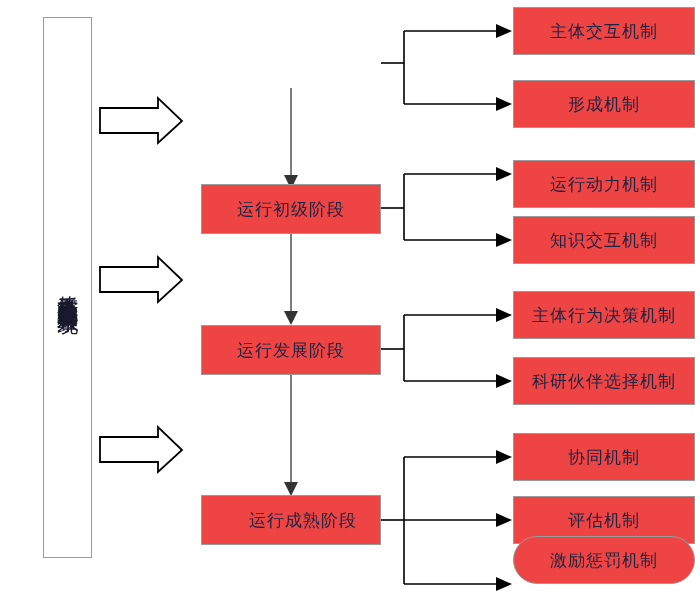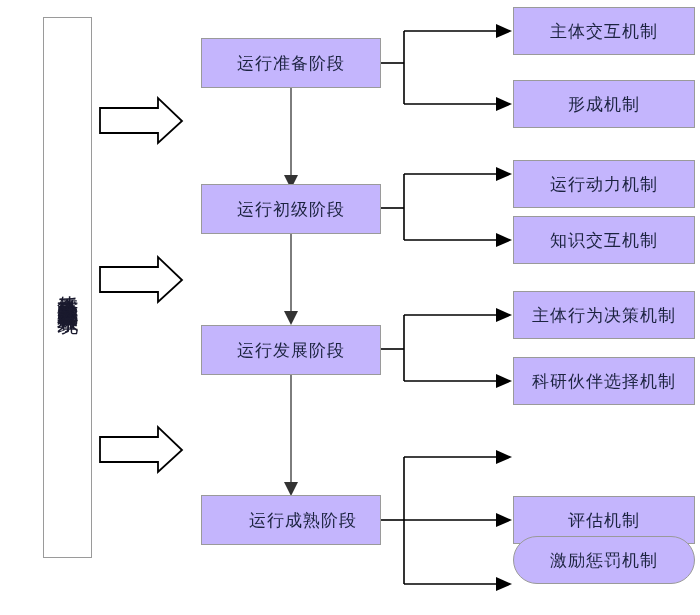--- a/index.html
+++ b/index.html
@@ -41,21 +41,21 @@
     line-height: 1.36;
     letter-spacing: 1px;
     color: #1a1a2e;
     white-space: nowrap;
   }
   
   .box {
     position: absolute;
     box-sizing: border-box;
     border: 1px solid #9a9a9a;
-    background: #c4b5fd;
+    background: #ef4444;
     display: flex;
     align-items: center;
     justify-content: center;
     color: #1c2340;
     font-size: 17px;
     letter-spacing: 1px;
     white-space: nowrap;
   }
   .box.stage { width: 180px; height: 50px; left: 201px; }
   .box.mech  { width: 182px; height: 48px; left: 513px; }
@@ -133,23 +133,20 @@
 
     <polygon class="blockarrow" points="100,108 158,108 158,98 182,121 158,143 158,133 100,133"></polygon>
     <polygon class="blockarrow" points="100,267 158,267 158,257 182,280 158,302 158,292 100,292"></polygon>
     <polygon class="blockarrow" points="100,437 158,437 158,427 182,450 158,472 158,462 100,462"></polygon>
   </svg>
 
   <div class="vpanel">
     <div class="vpanel-text">体系贡献度主导的武器装备科研管理系统</div>
   </div>
 
-  <div class="box stage" style="top:38px;">
-    <span>运行准备阶段</span>
-  </div>
   <div class="box stage" style="top:184px;">
     <span>运行初级阶段</span>
   </div>
   <div class="box stage" style="top:325px;">
     <span>运行发展阶段</span>
   </div>
   <div class="box stage" style="top:495px;padding-left:24px;">
     <span>运行成熟阶段</span>
   </div>
 
@@ -164,20 +161,23 @@
   </div>
   <div class="box mech" style="top:216px;">
     <span>知识交互机制</span>
   </div>
   <div class="box mech" style="top:291px;">
     <span>主体行为决策机制</span>
   </div>
   <div class="box mech" style="top:357px;justify-content:center;">
     <span>科研伙伴选择机制</span>
   </div>
+  <div class="box mech" style="top:433px;">
+    <span>协同机制</span>
+  </div>
   <div class="box mech" style="top:496px;">
     <span>评估机制</span>
   </div>
   <div class="box mech" style="top:536px;border-radius:24px;">
     <span>激励惩罚机制</span>
   </div>
 
 </div>
 
 </body></html>

